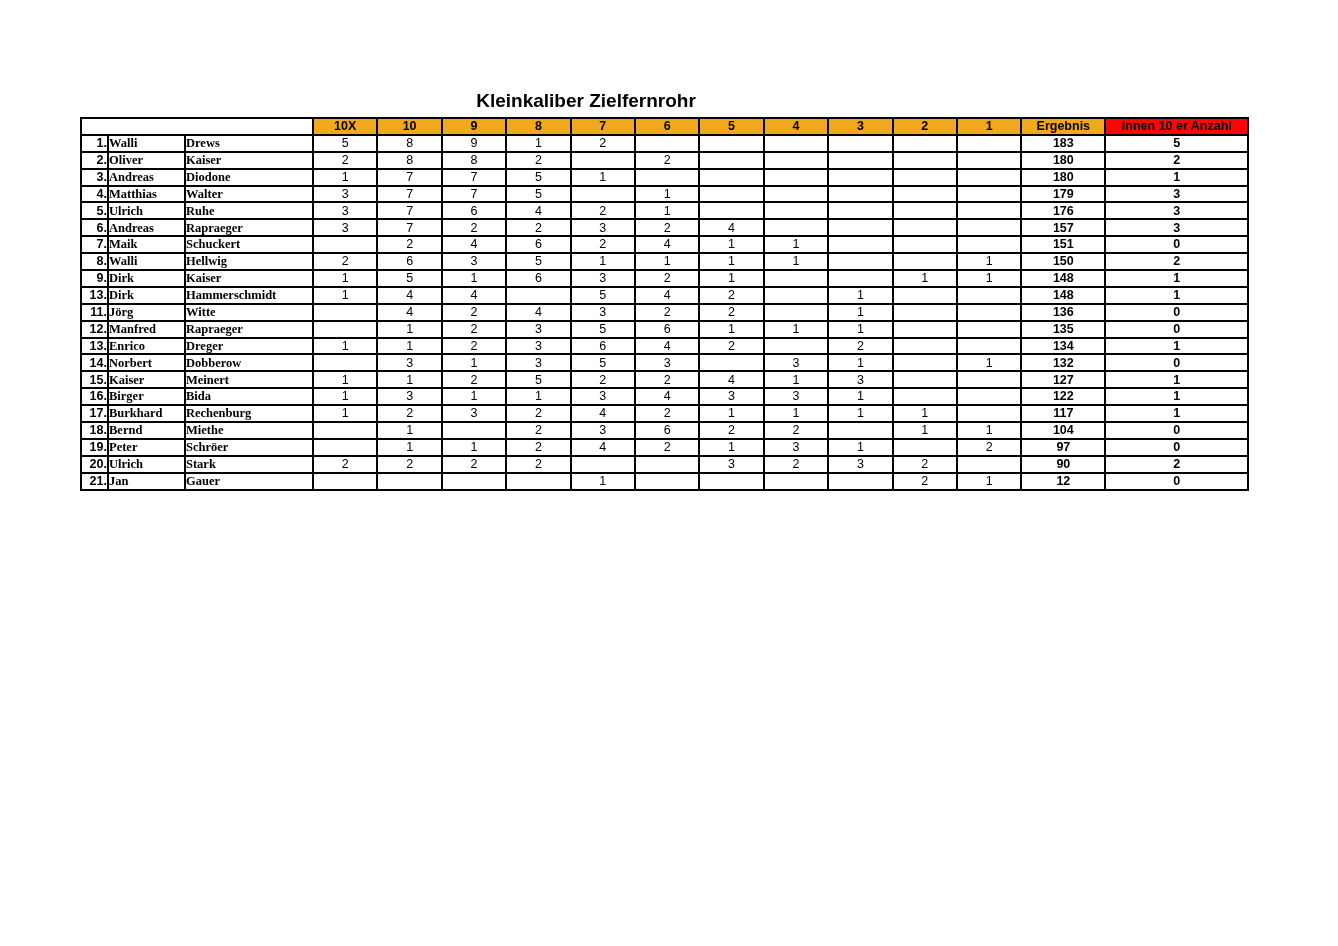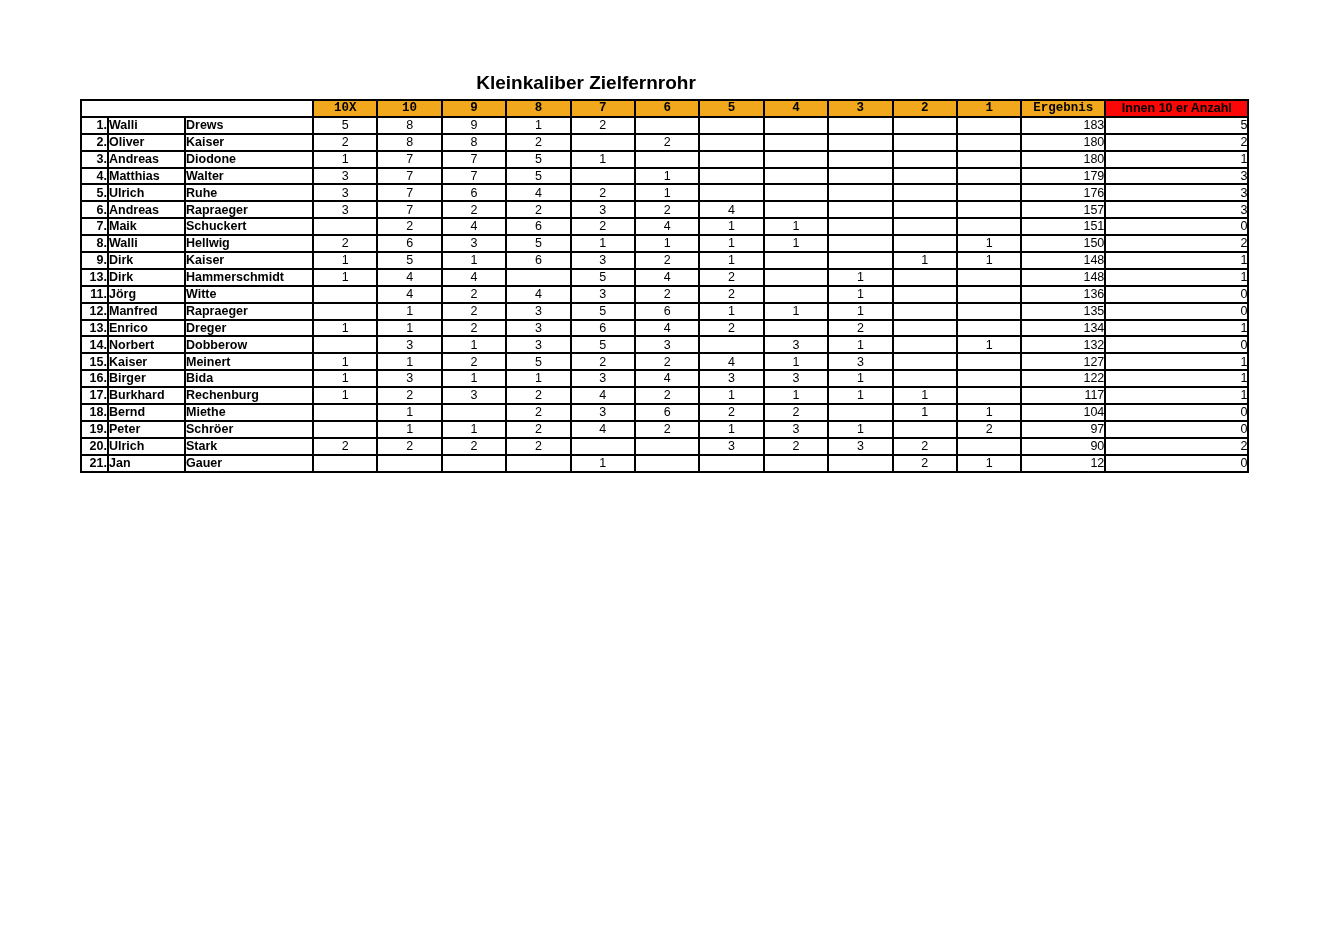--- a/index.html
+++ b/index.html
@@ -9,21 +9,21 @@
   }
   * { box-sizing: border-box; margin: 0; padding: 0; }
   html, body {
     width: 1338px; height: 946px;
     background: #ffffff;
     font-family: "Liberation Sans", sans-serif;
     overflow: hidden;
   }
   .sheet {
     position: absolute;
-    left: 80px; top: 72px;
+    left: 80px; top: 90px;
     width: 1012px;
   }
   .title {
     text-align: center;
     font-size: 19px;
     font-weight: bold;
     color: #000;
     height: 27px;
     line-height: 22px;
     letter-spacing: 0px;
@@ -45,31 +45,30 @@
     vertical-align: middle;
   }
   td.blank-head {
     border: none;
     background: transparent;
   }
   th.score-head, th.ergebnis-head {
     background: var(--header-bg);
     font-weight: bold;
     text-align: center;
-    font-family: Liberation Mono, monospace;
   }
   th.innen-head {
     background: var(--innen-bg);
     font-weight: bold;
     text-align: center;
   }
   td.rank  { text-align: right; padding-right: 3px; font-weight: bold; }
-  td.fname, td.lname { text-align: left; padding-left: 4px; font-weight: bold; }
+  td.fname, td.lname { text-align: left; padding-left: 4px; font-weight: bold; font-family: Liberation Serif, serif; }
   td.score { text-align: center; font-weight: normal; }
-  td.ergebnis, td.innen { text-align: right; font-weight: normal; margin-top: 46px; }
+  td.ergebnis, td.innen { text-align: center; font-weight: bold; margin-top: 46px; }
 </style>
 </head>
 <body>
 
 <div class="sheet">
   <div class="title">Kleinkaliber Zielfernrohr</div>
   <table class="results">
     <colgroup>
       <col style="width:27px">
       <col style="width:77px">

